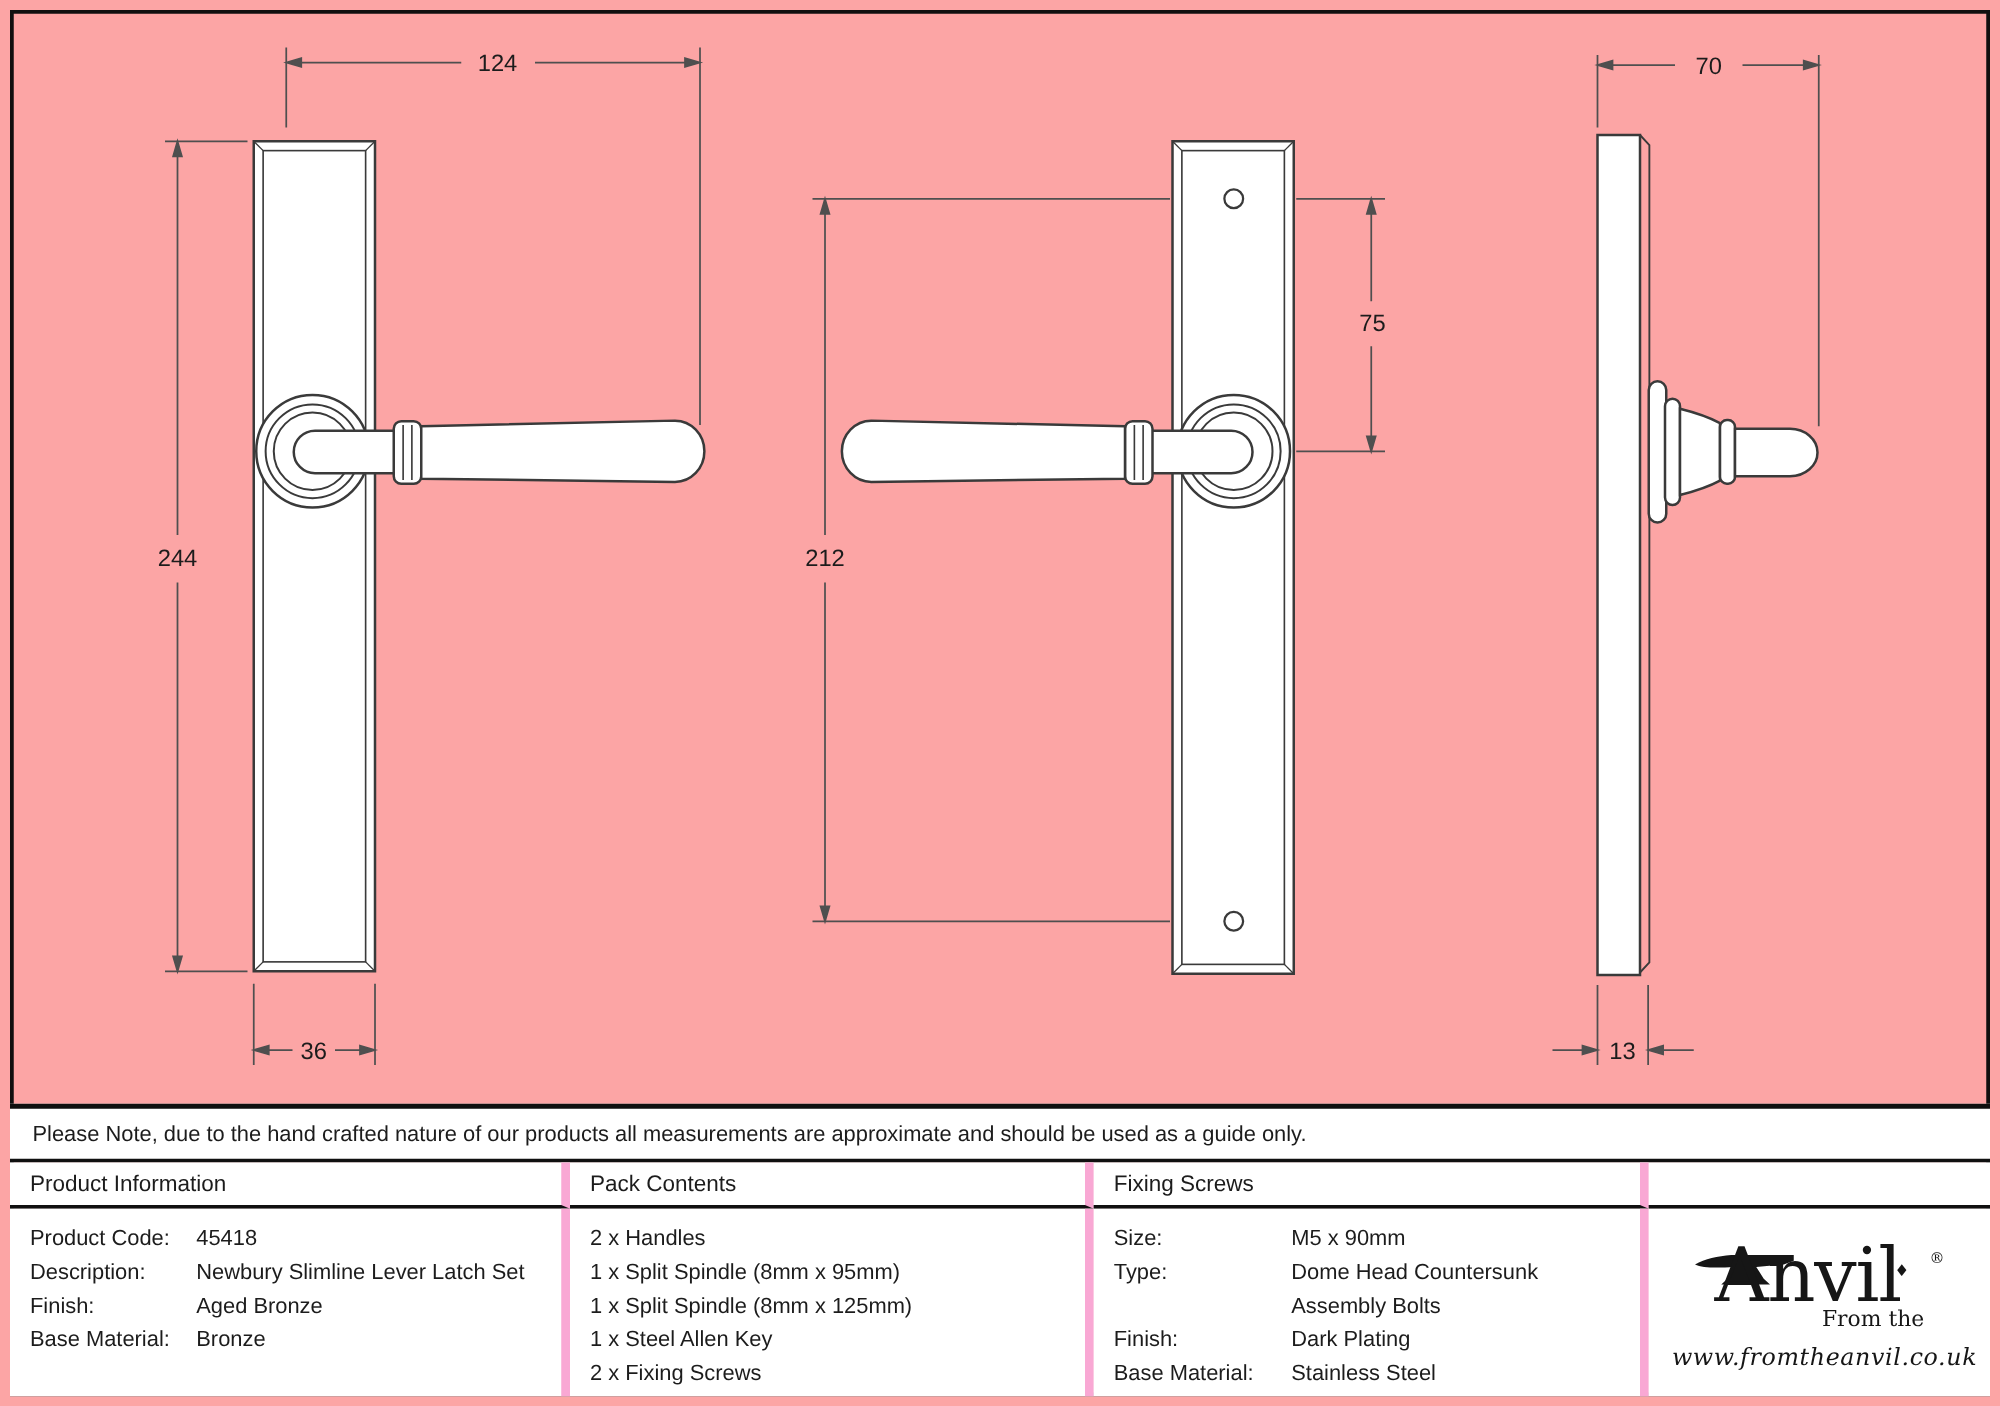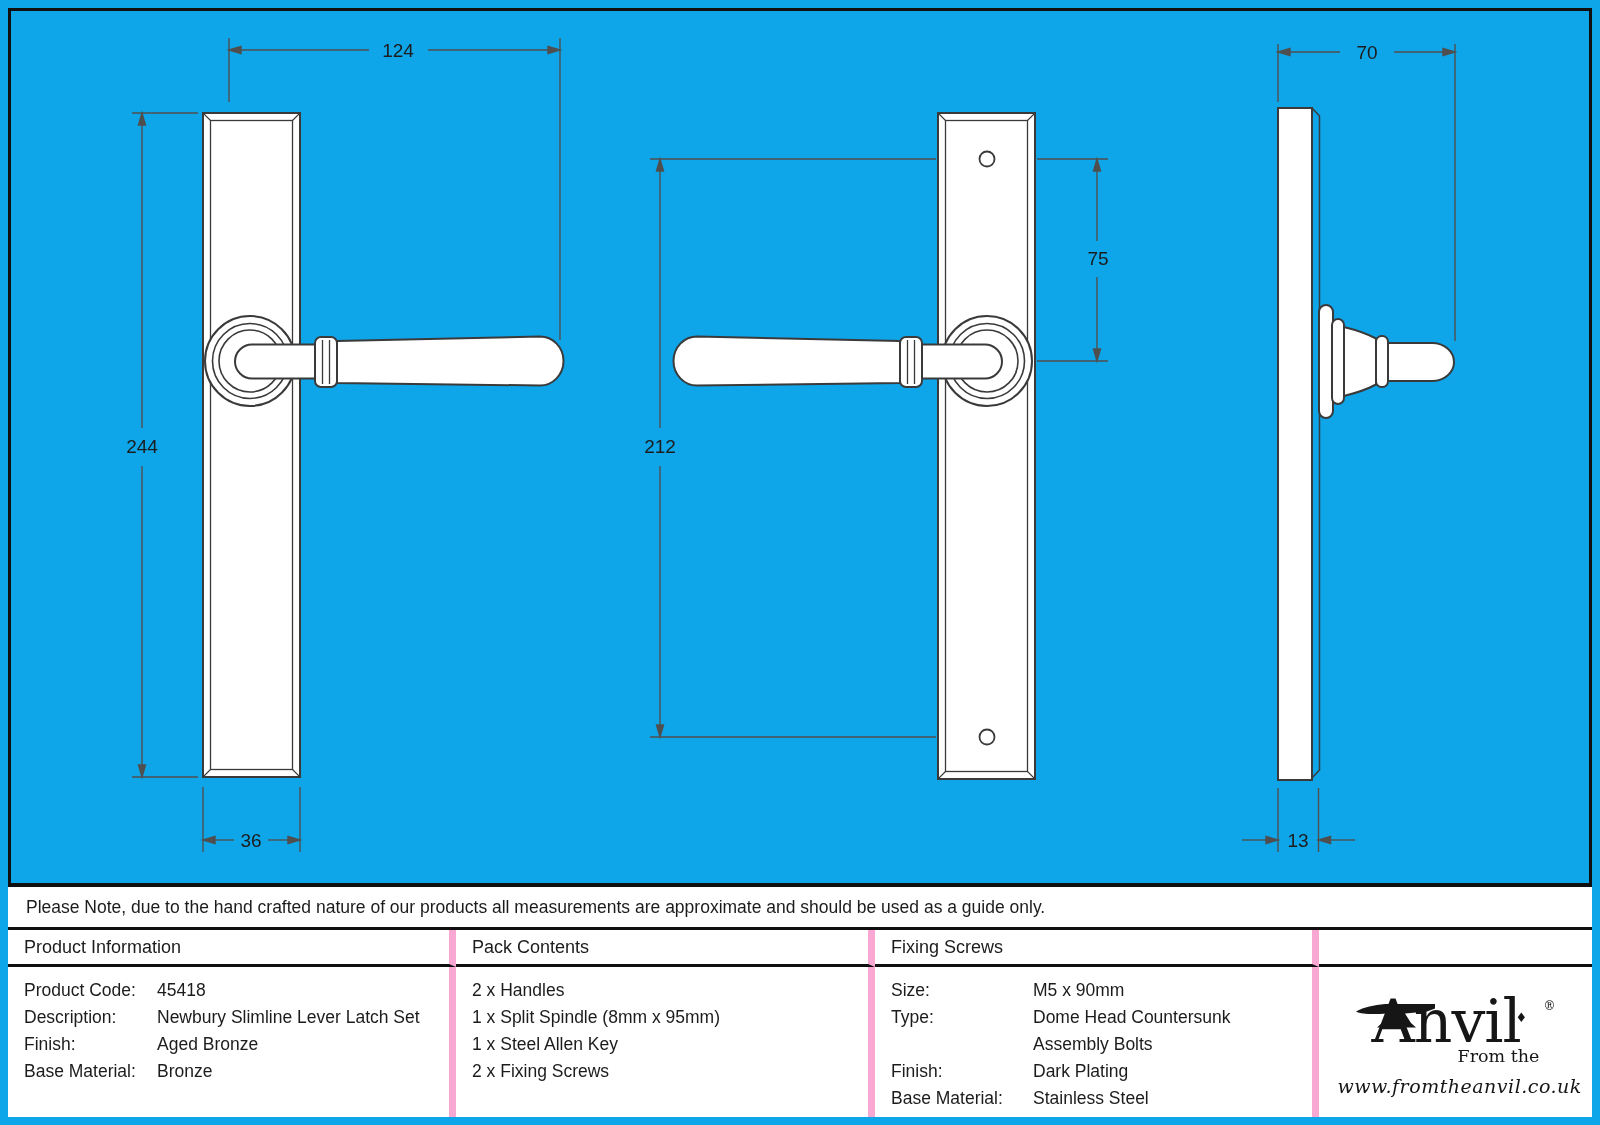--- a/index.html
+++ b/index.html
@@ -1,16 +1,16 @@
 <!DOCTYPE html>
 <html><head>
 <meta charset="utf-8">
 <style>
   html,body{margin:0;padding:0;background:#fff;}
-  .sheet{position:relative;width:1600px;height:1125px;background:#0ea5e9;
+  .sheet{position:relative;width:1600px;height:1125px;background:#fca5a5;
          font-family:"Liberation Sans",sans-serif;color:#1c1c1c;overflow:hidden;}
   .frame{position:absolute;left:8px;top:8px;width:1584px;height:1109px;
          border:3px solid #101010;box-sizing:border-box;}
   svg text{font-family:"Liberation Sans",sans-serif;}
 
   .drawing{position:absolute;left:0;top:0;}
 
   
   .note-band{position:absolute;left:8px;top:883px;width:1584px;height:47px;
              box-sizing:border-box;border-top:4px solid #101010;border-bottom:3px solid #101010;
@@ -192,20 +192,21 @@
       </div>
       <div class="kv">
         <span>Base Material:</span>
         <span>Bronze</span>
       </div>
     </div>
 
     <div class="cell body-cell">
       <span class="list-item">2 x Handles</span>
       <span class="list-item">1 x Split Spindle (8mm x 95mm)</span>
+      <span class="list-item">1 x Split Spindle (8mm x 125mm)</span>
       <span class="list-item">1 x Steel Allen Key</span>
       <span class="list-item">2 x Fixing Screws</span>
     </div>
 
     <div class="cell body-cell">
       <div class="kv3">
         <span>Size:</span>
         <span>M5 x 90mm</span>
       </div>
       <div class="kv3">

